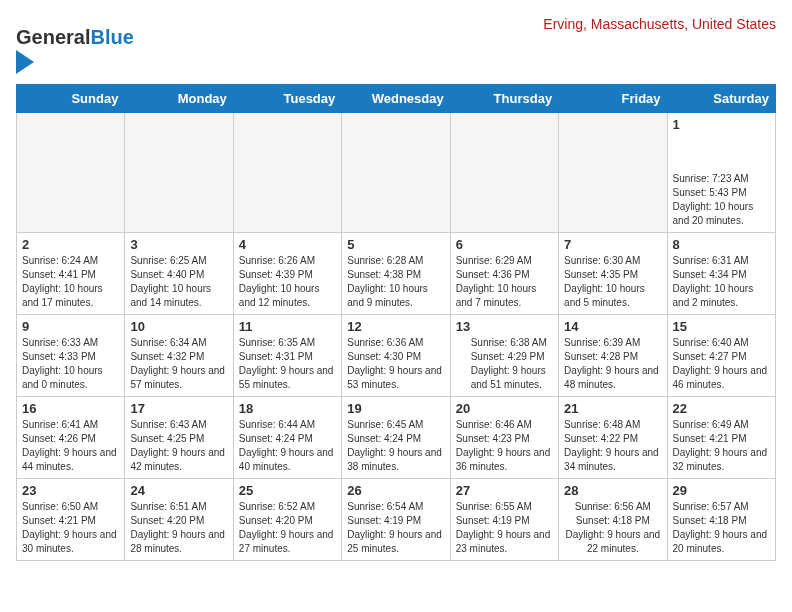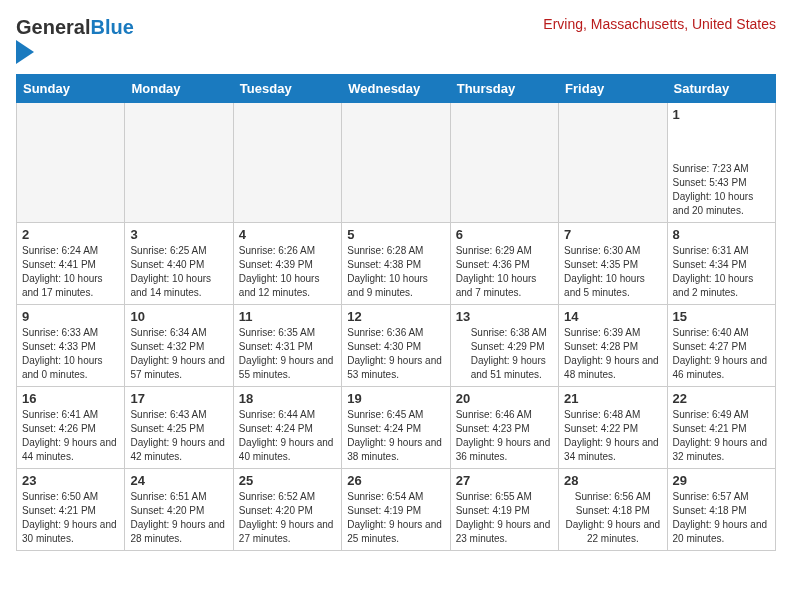--- a/index.html
+++ b/index.html
@@ -13,20 +13,21 @@
     .header-area {
       display: flex;
       justify-content: space-between;
       align-items: flex-start;
       margin-bottom: 10px;
     }
     .logo-wrapper {
       display: flex;
       align-items: center;
       gap: 4px;
+      margin-top: 10px;
     }
     .title-area {
       text-align: right;
     }
     .calendar-title {
       font-size: 32px;
       font-weight: bold;
       color: #333;
     }
     .calendar-subtitle {
@@ -37,21 +38,21 @@
       width: 100%;
       border-collapse: collapse;
       border: 1px solid #ccc;
     }
     thead tr th {
       background: #1a7abf;
       color: #fff;
       font-size: 13px;
       font-weight: bold;
       padding: 6px 6px;
-      text-align: left;
+      text-align: right;
       border: 1px solid #1a7abf;
     }
     tbody tr td {
       border: 1px solid #ccc;
       vertical-align: top;
       padding: 4px 5px;
       font-size: 10.5px;
       color: #333;
       width: calc(100% / 7);
       min-height: 70px;

